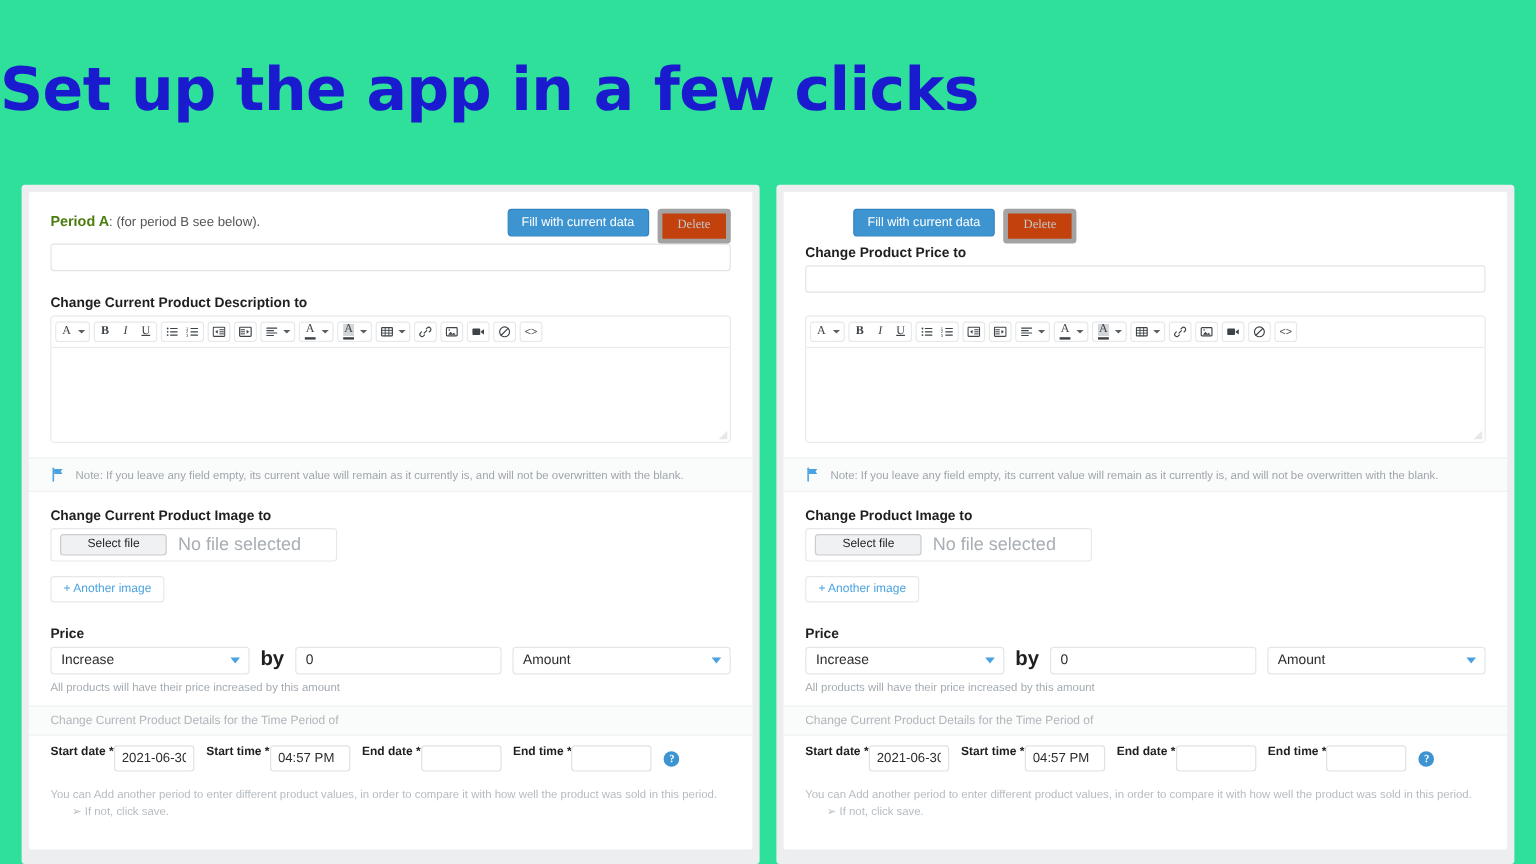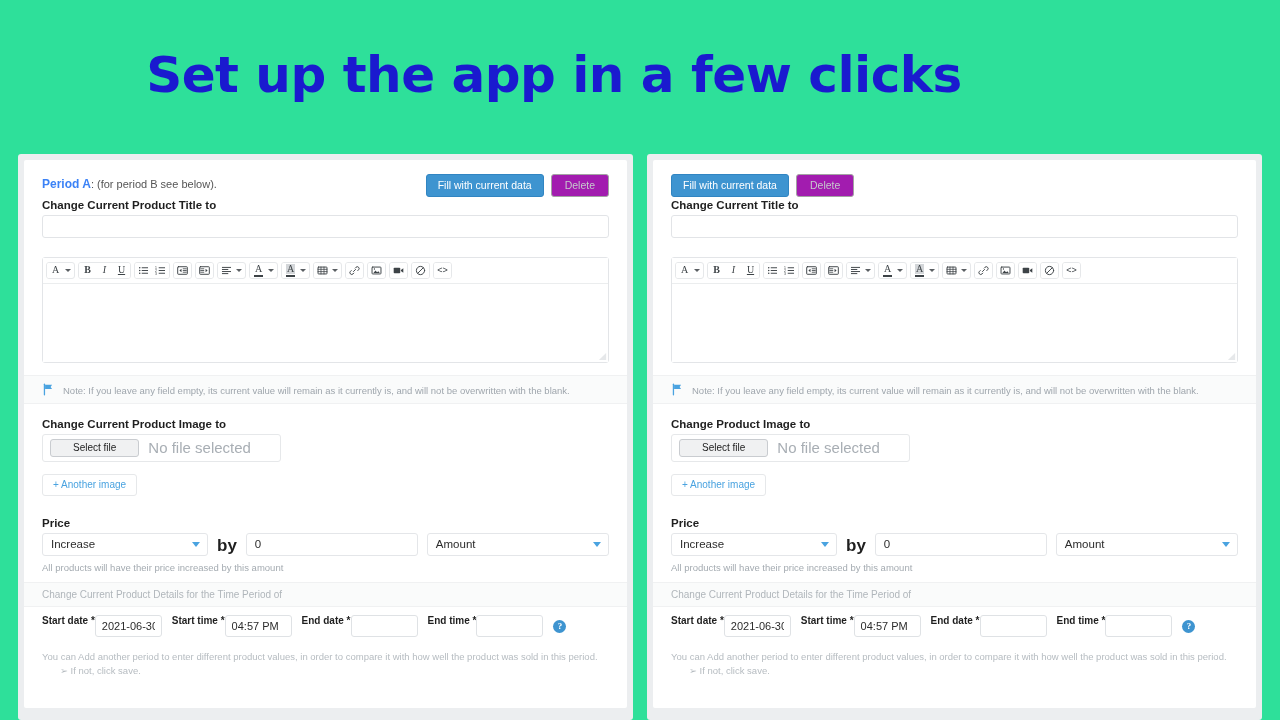--- a/index.html
+++ b/index.html
@@ -9,22 +9,21 @@
     overflow: hidden;
   }
   body { background: #2ee09a; position: relative; }
 
   
   .hero {
     width: 1076px;
     height: 150px;
     display: flex;
     align-items: center;
-    justify-content: center;
-    margin-left: 16px;
+    justify-content: flex-start;
   }
   .hero-title {
     color: #1a1acf;
     font-size: 50px;
     font-weight: 700;
     letter-spacing: -0.5px;
     line-height: 1;
     font-family: "DejaVu Sans", sans-serif;
   }
 
@@ -59,44 +58,45 @@
     display: flex;
     align-items: flex-start;
     justify-content: space-between;
     position: relative;
   }
   .period-line {
     font-size: 11.5px;
     color: #444;
     padding-top: 3px;
   }
-  .period-line .period-name { font-weight: 700; color: #3b82f6; font-size: 12px; }
+  .period-line .period-name { font-weight: 700; color: #4d7c0f; font-size: 12px; }
   .period-line .period-note { color: #555; font-size: 11px; }
-  .head-actions { display: flex; gap: 7px; align-items: flex-start; }
+  .head-actions { display: flex; gap: 7px; align-items: flex-start; margin-left: 40px; }
 
   .btn-fill {
     background: #3e94d0;
     color: #ffffff;
     border: 1px solid #3185c2;
     border-radius: 3px;
     font-size: 10.5px;
     padding: 5px 11px;
     line-height: 1;
     cursor: pointer;
     white-space: nowrap;
   }
   .btn-delete {
-    background: #a21caf;
+    background: #c2410c;
     color: #c6c9cd;
-    border: 1px solid #a3a3a3;
+    border: 4px solid #a3a3a3;
     border-radius: 3px;
     font-size: 10.5px;
     padding: 5px 13px;
     line-height: 1;
     cursor: default;
+    font-family: Liberation Serif, serif;
   }
 
   
   .field-label {
     font-size: 11.5px;
     font-weight: 700;
     color: #1f1f1f;
     margin: 2px 0 4px 0;
   }
   .text-input {
@@ -215,21 +215,21 @@
     color: #4aa3e0;
     font-size: 10px;
     padding: 5px 10px;
     line-height: 1;
     cursor: pointer;
   }
 
   
   .price-row {
     display: flex;
-    align-items: flex-end;
+    align-items: flex-start;
     gap: 9px;
   }
   .select {
     position: relative;
     border: 1px solid #e4e6e9;
     border-radius: 3px;
     background: #fff;
     height: 23px;
     display: flex;
     align-items: center;
@@ -315,21 +315,21 @@
 
 <div class="panels" id="panels">
     <div class="panel-frame">
       <div class="panel-card">
         <div class="panel-inner"><div class="panel-head">
             <div class="period-line"><span class="period-name">Period A</span><span class="period-note">: (for period B see below).</span></div>
             <div class="head-actions">
               <button class="btn-fill">Fill with current data</button>
               <button class="btn-delete">Delete</button>
             </div>
-          </div><div class="field-label">Change Current Product Title to</div><input class="text-input" value="" style=""><div class="gap-lg"></div><div class="editor">
+          </div><input class="text-input" value="" style=""><div class="gap-lg"></div><div class="field-label">Change Current Product Description to</div><div class="editor">
             <div class="editor-toolbar">
               <span class="tb-group">
                 <span class="tb-btn">
                   <span class="tb-letter tb-serif">A</span>
                 </span>
                 <span class="caret"></span>
               </span>
               <span class="tb-group">
                 <span class="tb-btn">
                   <span class="tb-letter tb-serif" style="font-weight:700">B</span>
@@ -501,21 +501,21 @@
           </div></div>
       </div>
     </div>
     <div class="panel-frame">
       <div class="panel-card">
         <div class="panel-inner"><div class="panel-head">
             <div class="head-actions">
               <button class="btn-fill">Fill with current data</button>
               <button class="btn-delete">Delete</button>
             </div>
-          </div><div class="field-label">Change Current Title to</div><input class="text-input" value="" style=""><div class="gap-lg"></div><div class="editor">
+          </div><div class="field-label">Change Product Price to</div><input class="text-input" value="" style=""><div class="gap-lg"></div><div class="editor">
             <div class="editor-toolbar">
               <span class="tb-group">
                 <span class="tb-btn">
                   <span class="tb-letter tb-serif">A</span>
                 </span>
                 <span class="caret"></span>
               </span>
               <span class="tb-group">
                 <span class="tb-btn">
                   <span class="tb-letter tb-serif" style="font-weight:700">B</span>

